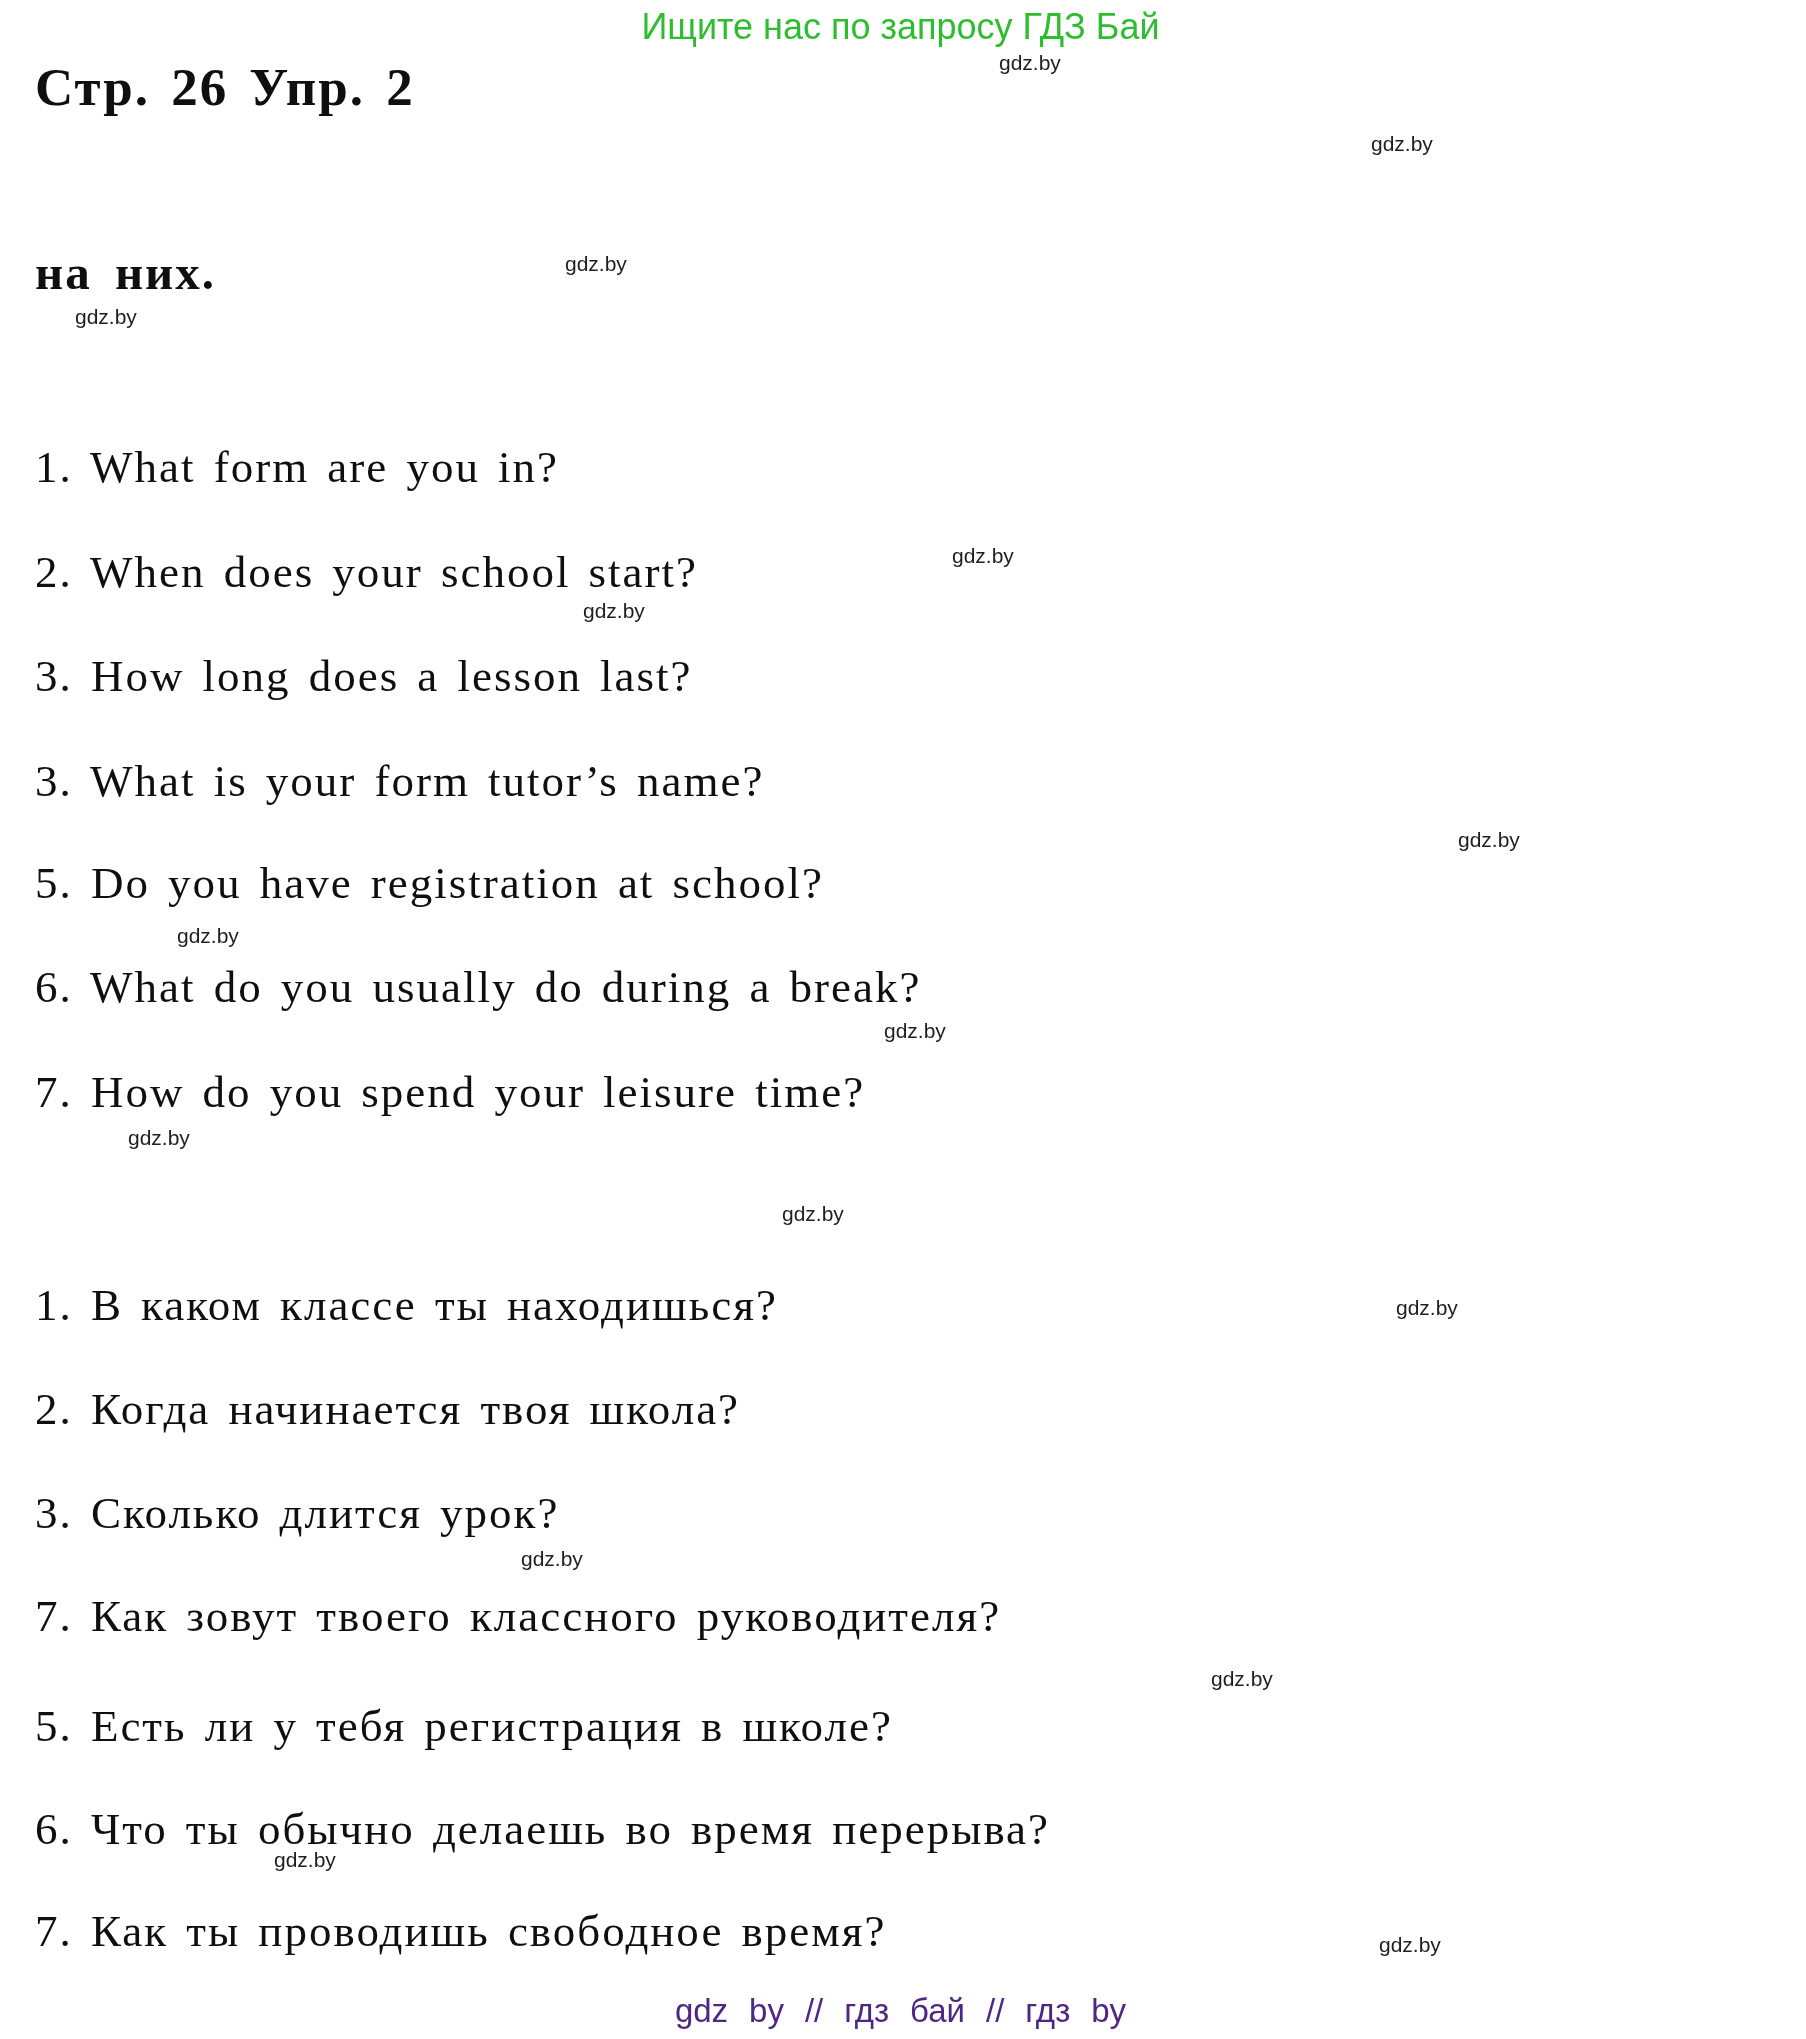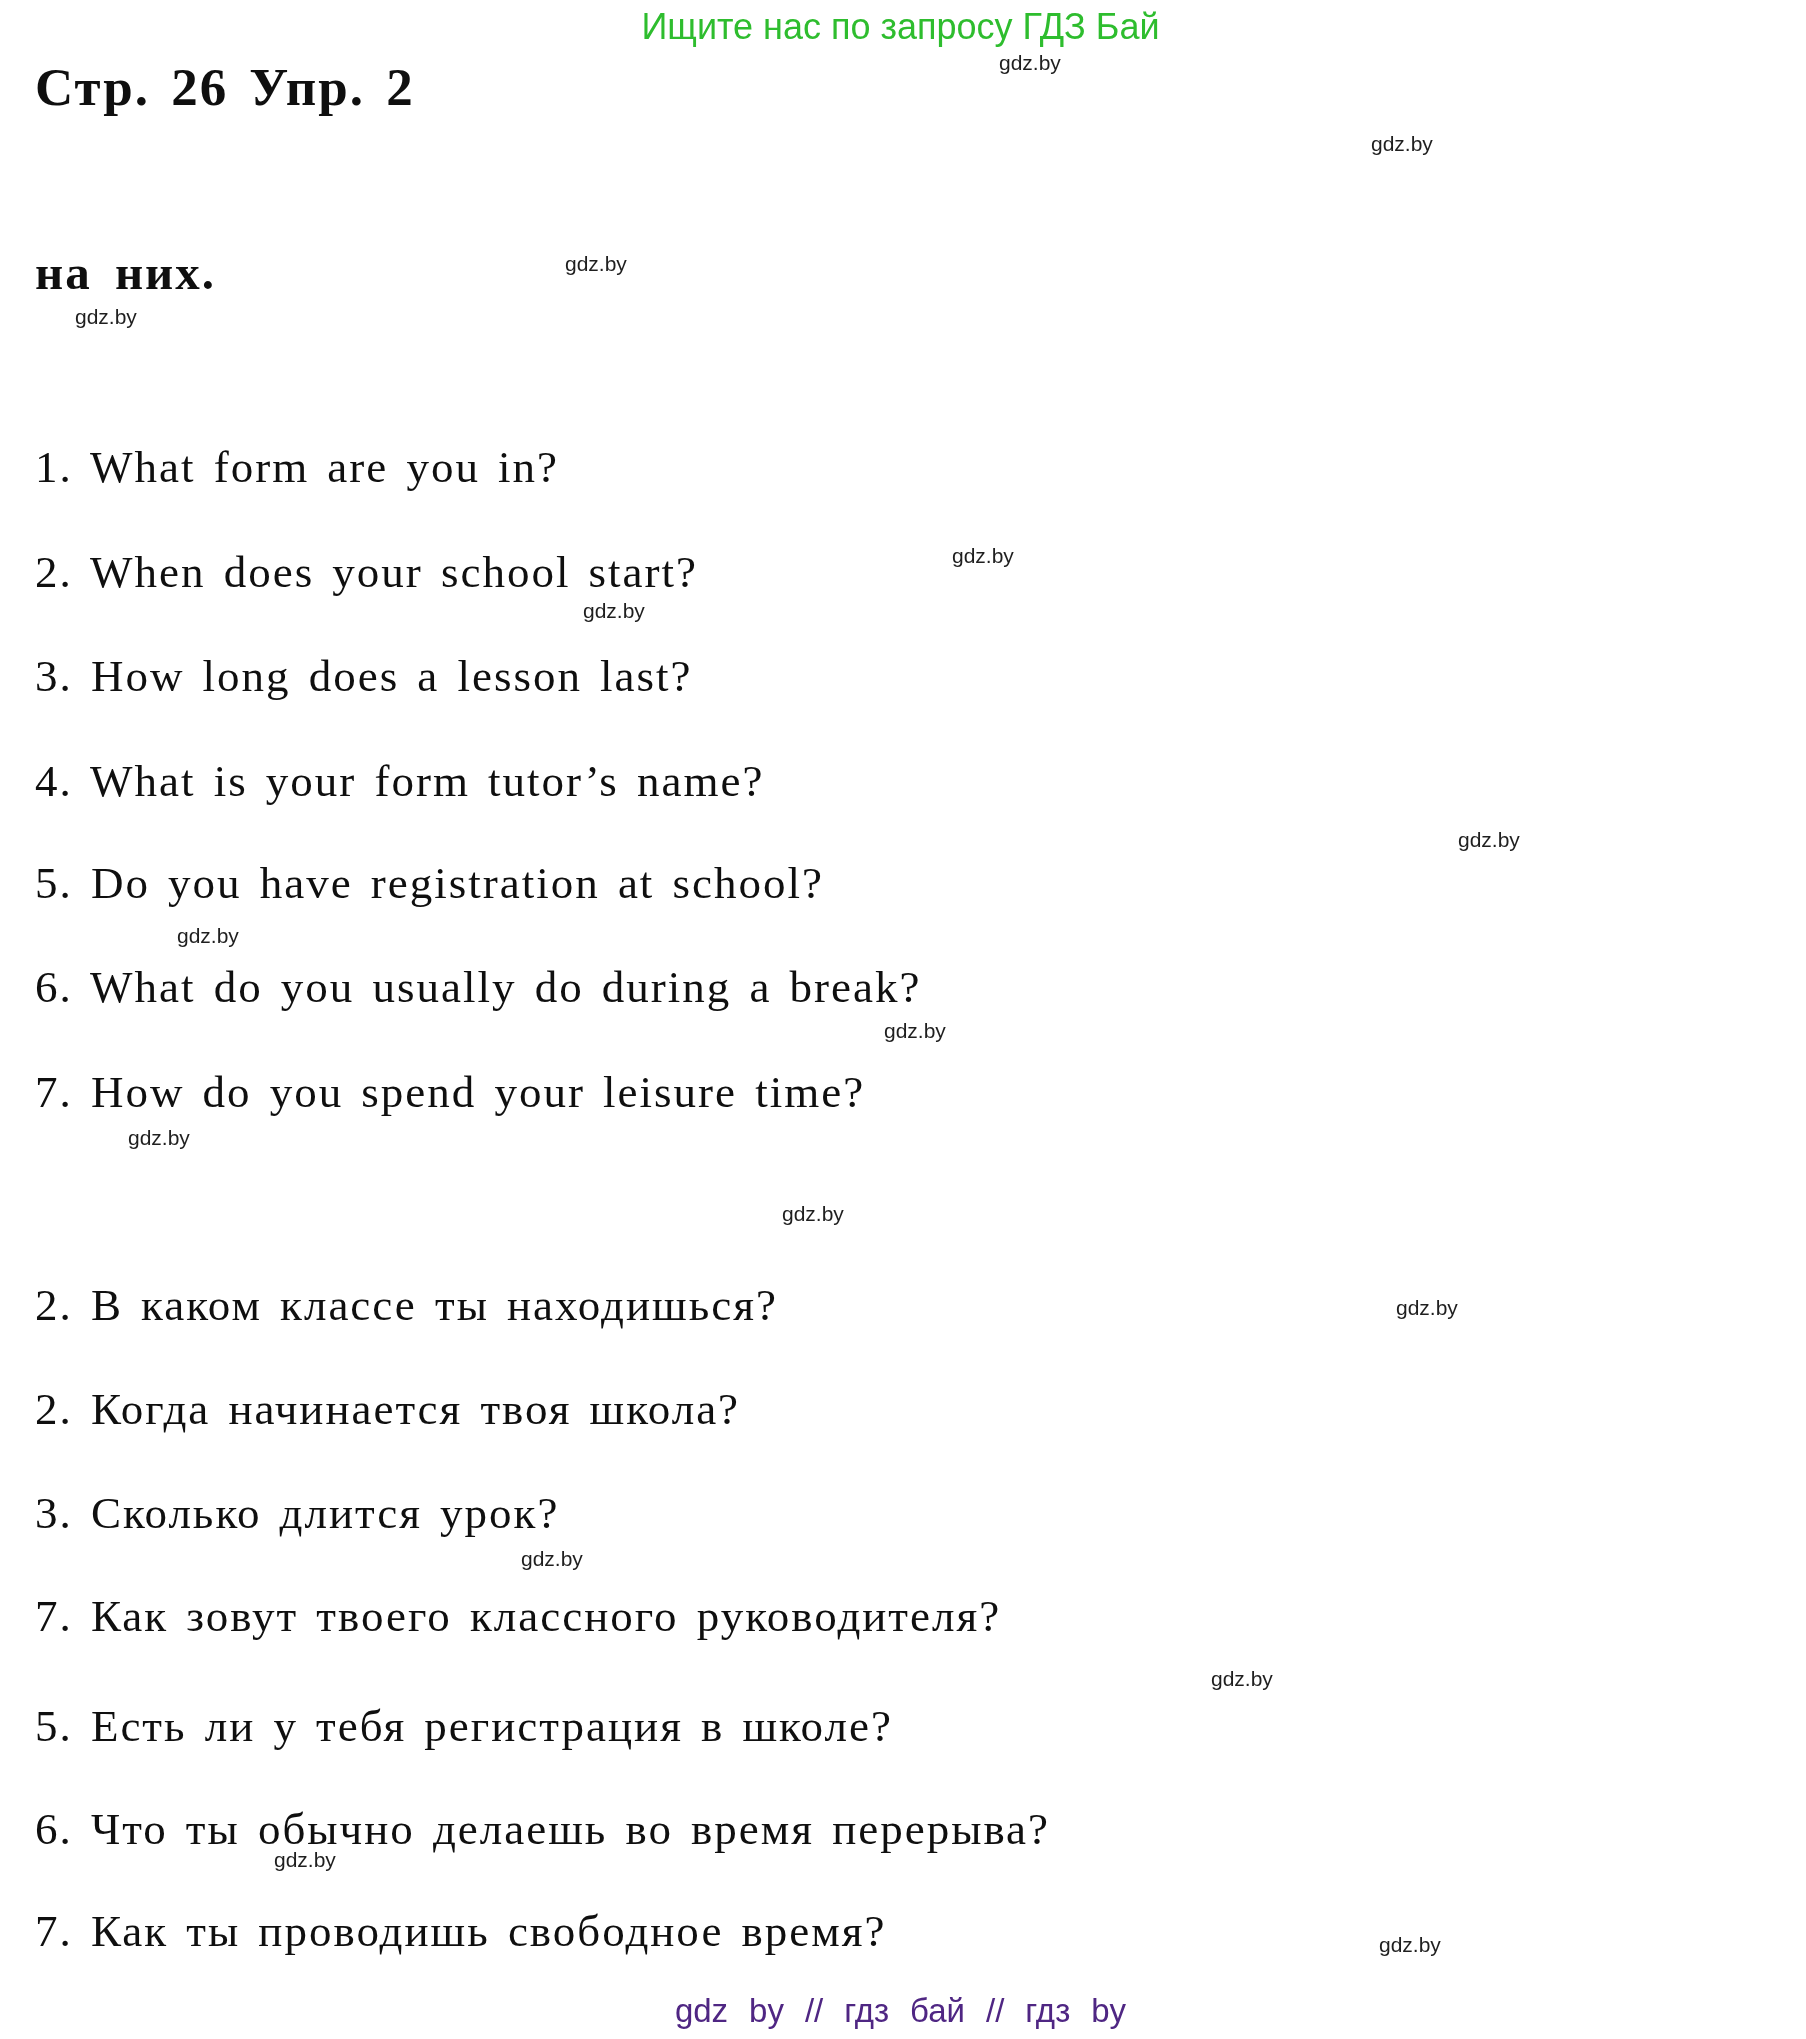--- a/index.html
+++ b/index.html
@@ -70,26 +70,26 @@
 
   <div class="banner" style="color: rgb(46, 189, 46);">Ищите нас по запросу ГДЗ Бай</div>
 
   <div class="page-title">Стр. 26 Упр. 2</div>
 
   <div class="task-line" style="top:244px">на них.</div>
 
   <div class="q" style="top:441px">1. What form are you in?</div>
   <div class="q" style="top:546px">2. When does your school start?</div>
   <div class="q" style="top:650px">3. How long does a lesson last?</div>
-  <div class="q" style="top:755px">4. What is your form tutor’s name?</div>
+  <div class="q" style="top:755px">3. What is your form tutor’s name?</div>
   <div class="q" style="top:857px">5. Do you have registration at school?</div>
   <div class="q" style="top:961px">6. What do you usually do during a break?</div>
   <div class="q" style="top:1066px">7. How do you spend your leisure time?</div>
 
-  <div class="q" style="top:1279px">2. В каком классе ты находишься?</div>
+  <div class="q" style="top:1279px">1. В каком классе ты находишься?</div>
   <div class="q" style="top:1383px">2. Когда начинается твоя школа?</div>
   <div class="q" style="top:1487px">3. Сколько длится урок?</div>
   <div class="q" style="top:1590px">7. Как зовут твоего классного руководителя?</div>
   <div class="q" style="top:1700px">5. Есть ли у тебя регистрация в школе?</div>
   <div class="q" style="top:1803px">6. Что ты обычно делаешь во время перерыва?</div>
   <div class="q" style="top:1905px">7. Как ты проводишь свободное время?</div>
 
   <span class="wm" style="left: 999px; top: 51px; color: rgb(31, 31, 31);">gdz.by</span>
   <span class="wm" style="left: 1371px; top: 132px; color: rgb(31, 31, 31);">gdz.by</span>
   <span class="wm" style="left: 565px; top: 252px; color: rgb(31, 31, 31);">gdz.by</span>

